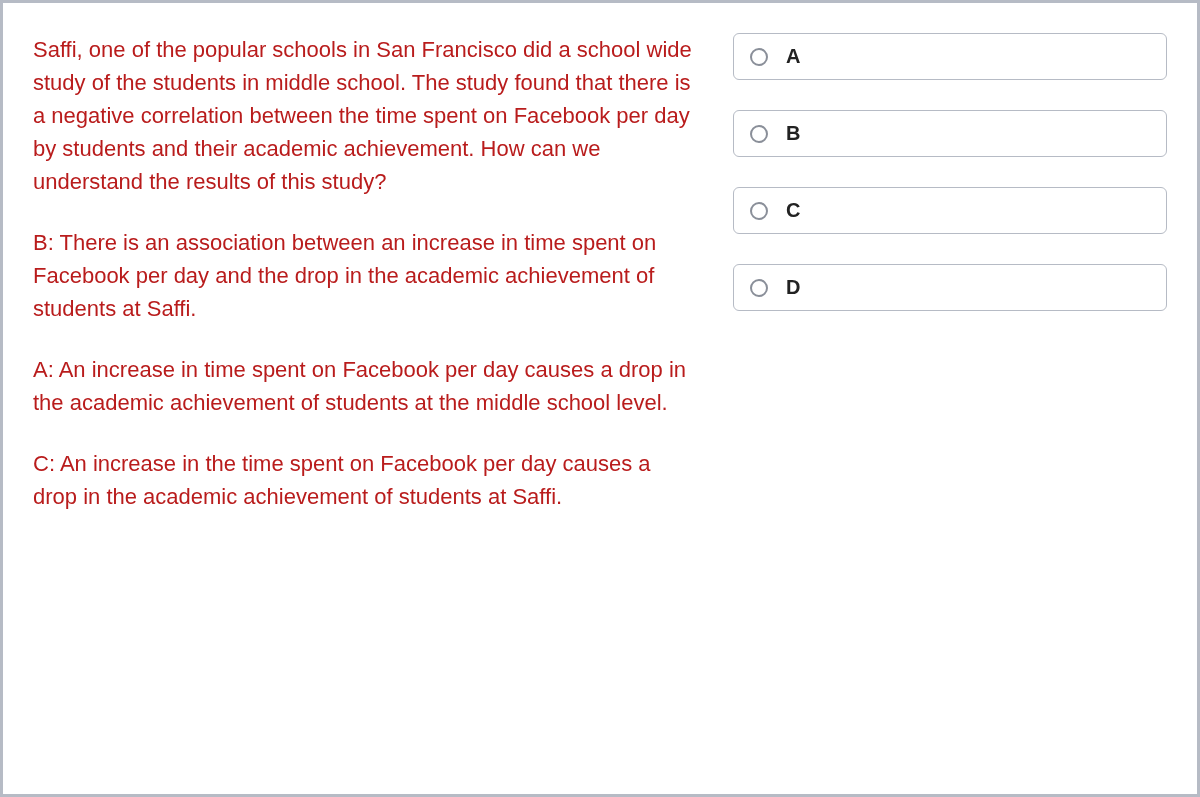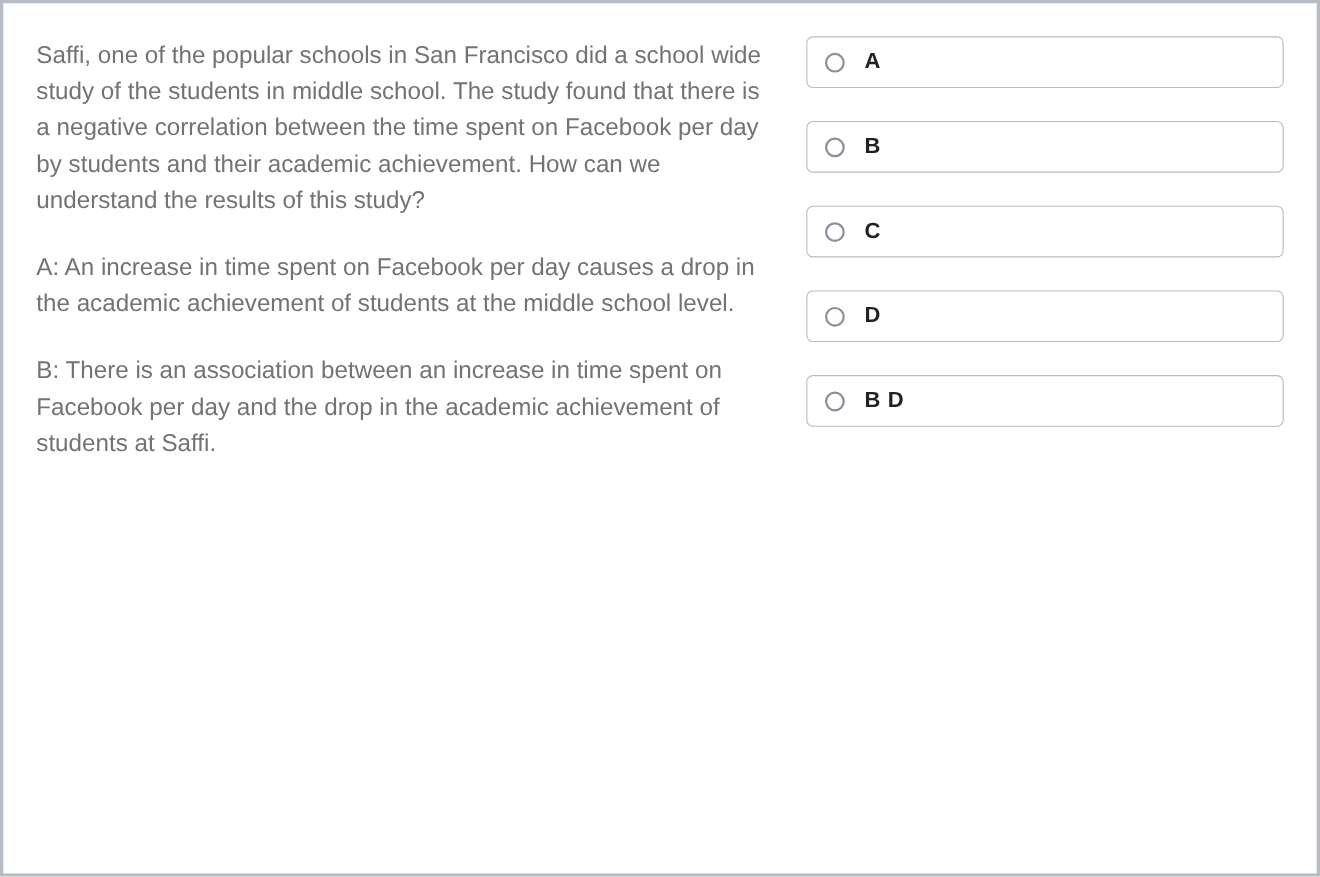--- a/index.html
+++ b/index.html
@@ -25,21 +25,21 @@
     flex: 0 0 700px;
     padding-right: 40px;
   }
   .right {
     flex: 1 1 auto;
     padding-top: 0;
   }
   .prompt, .statement {
     font-size: 22px;
     line-height: 1.5;
-    color: #737373;
+    color: #b91c1c;
     margin: 0 0 28px 0;
     font-weight: 400;
   }
   .option {
     border: 1px solid #b6bbc5;
     border-radius: 6px;
     padding: 11px 16px;
     margin-bottom: 30px;
     display: flex;
     align-items: center;
@@ -62,41 +62,38 @@
   }
 </style>
 </head>
 <body>
 
 <div class="frame">
   <div class="columns">
 
     <div class="left">
       <p class="prompt">Saffi, one of the popular schools in San Francisco did a school wide study of the students in middle school. The study found that there is a negative correlation between the time spent on Facebook per day by students and their academic achievement. How can we understand the results of this study?</p>
+      <p class="statement">B: There is an association between an increase in time spent on Facebook per day and the drop in the academic achievement of students at Saffi.</p>
       <p class="statement">A: An increase in time spent on Facebook per day causes a drop in the academic achievement of students at the middle school level.</p>
-      <p class="statement">B: There is an association between an increase in time spent on Facebook per day and the drop in the academic achievement of students at Saffi.</p>
+      <p class="statement">C: An increase in the time spent on Facebook per day causes a drop in the academic achievement of students at Saffi.</p>
     </div>
 
     <div class="right">
       <div class="option">
         <span class="radio"></span>
         <span class="option-label">A</span>
       </div>
       <div class="option">
         <span class="radio"></span>
         <span class="option-label">B</span>
       </div>
       <div class="option">
         <span class="radio"></span>
         <span class="option-label">C</span>
       </div>
       <div class="option">
         <span class="radio"></span>
         <span class="option-label">D</span>
       </div>
-      <div class="option">
-        <span class="radio"></span>
-        <span class="option-label">B D</span>
-      </div>
     </div>
 
   </div>
 </div>
 
 </body></html>

